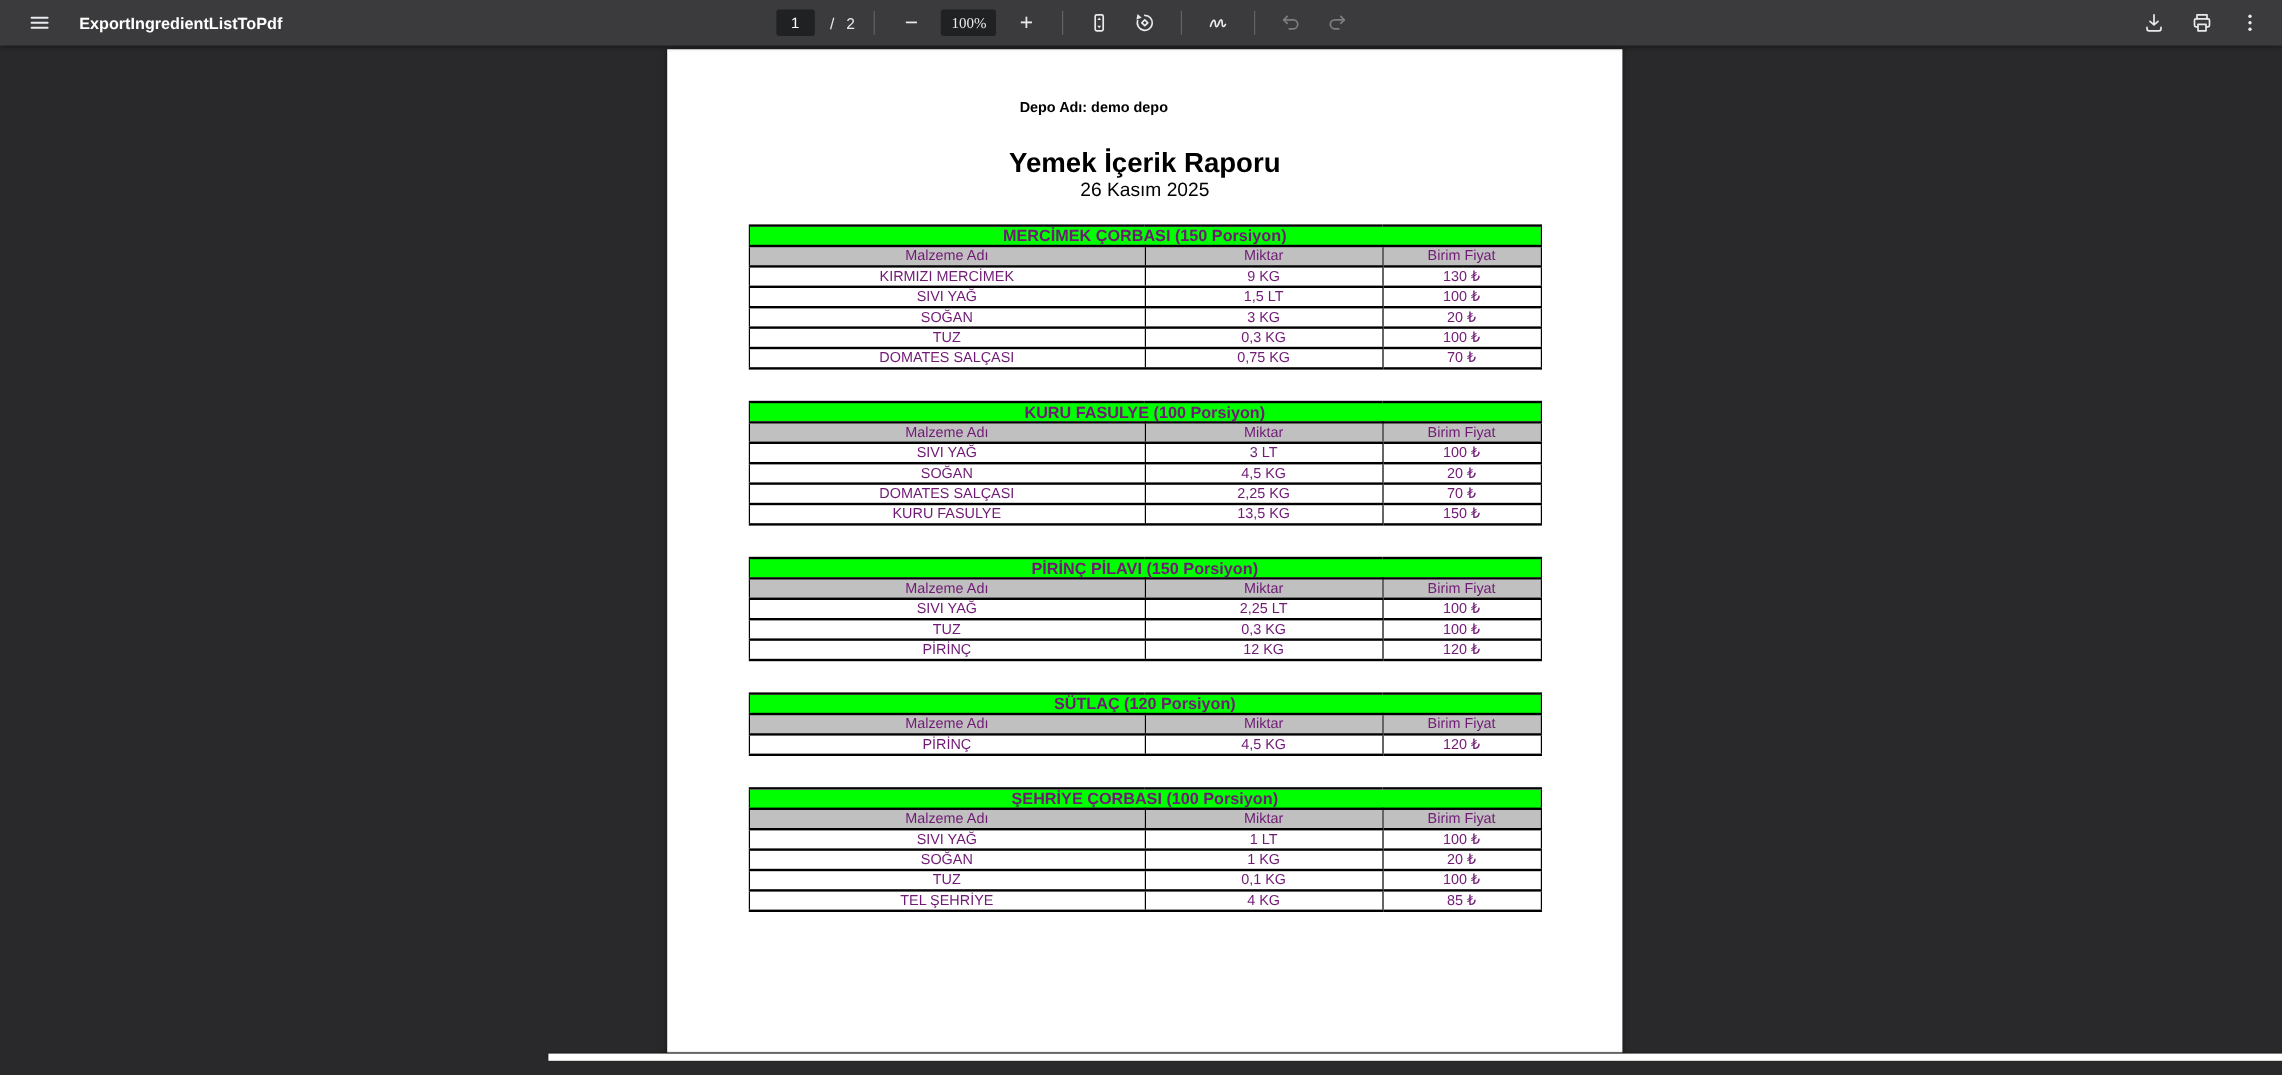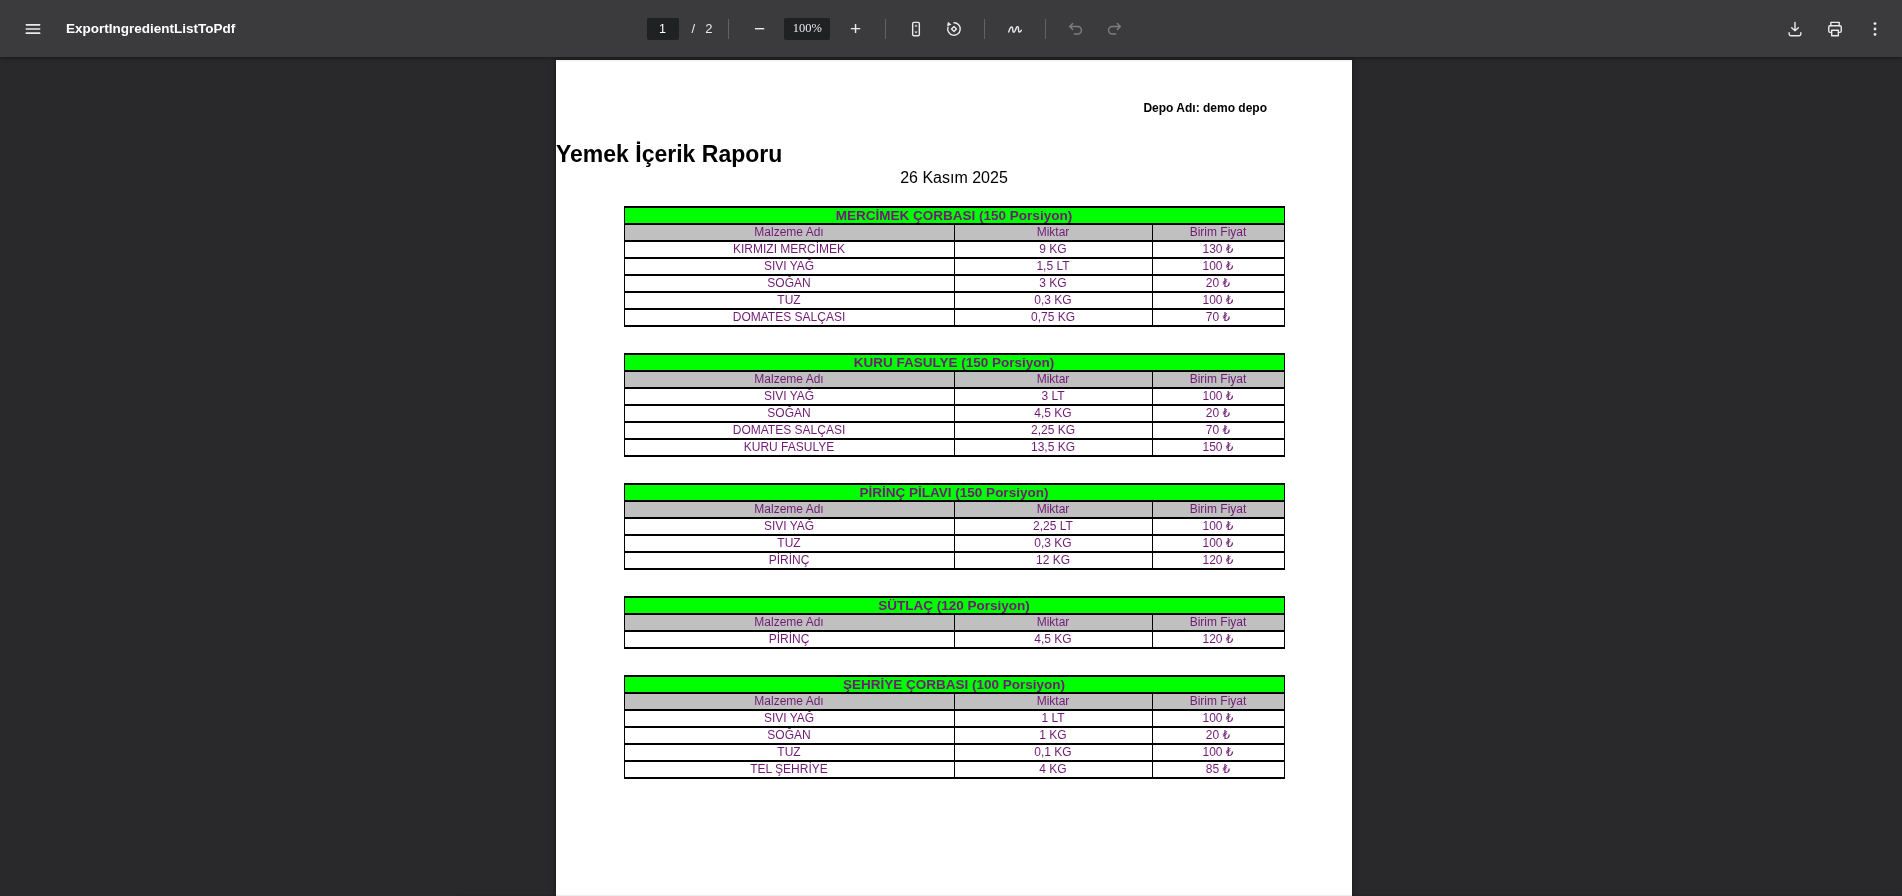--- a/index.html
+++ b/index.html
@@ -12,21 +12,21 @@
   }
   *{box-sizing:border-box;}
   html,body{margin:0;padding:0;}
   body{
     width:1902px;height:896px;overflow:hidden;
     background:var(--viewer-bg);
     font-family:"Liberation Sans","DejaVu Sans",sans-serif;
   }
   
   .toolbar{
-    height:57px;background:var(--toolbar-bg);
+    height:38px;background:var(--toolbar-bg);
     display:flex;align-items:center;color:var(--icon);
     box-shadow:0 1px 4px rgba(0,0,0,.45);
     position:relative;z-index:3;
   }
   .tb-left{flex:1;display:flex;align-items:center;gap:16px;padding-left:16px;min-width:0;}
   .tb-center{display:flex;align-items:center;gap:4px;position:relative;left:-65px;}
   .tb-right{flex:1;display:flex;align-items:center;justify-content:flex-end;gap:6px;padding-right:10px;}
   .doc-title{font-size:13.5px;font-weight:700;color:#fff;white-space:nowrap;}
   .icon-btn{
     width:34px;height:34px;border:none;background:transparent;border-radius:50%;
@@ -50,22 +50,22 @@
   
   .viewer{position:relative;height:846px;}
   .pdf-page{
     position:absolute;left:556px;top:3px;width:796px;height:836px;background:#fff;
     box-shadow:0 1px 5px rgba(0,0,0,.5);color:#000;
   }
   .page2-sliver{
     position:absolute;left:457px;top:840px;width:1445px;height:6px;background:#fff;
     box-shadow:0 -1px 2px rgba(0,0,0,.25);
   }
-  .depo-line{padding:42px 85px 0 0;text-align:right;font-size:12px;font-weight:700;line-height:13px;}
-  .rpt-title{margin:28px 0 0;font-size:23px;font-weight:700;line-height:1;}
+  .depo-line{padding:42px 85px 0 0;text-align:center;font-size:12px;font-weight:700;line-height:13px;}
+  .rpt-title{margin:28px 0 0;text-align:center;font-size:23px;font-weight:700;line-height:1;}
   .rpt-date{margin-top:5px;text-align:center;font-size:16px;line-height:13px;}
   .tables-container{margin-top:22px;}
   table.report-table{
     width:661px;margin:0 auto 26px;border-collapse:collapse;table-layout:fixed;
     font-size:12px;text-align:center;color:#701a75;
   }
   table.report-table td{
     border:1px solid #000;border-top-width:2px;border-bottom-width:2px;
     height:17px;padding:0 2px;line-height:15px;white-space:nowrap;overflow:hidden;
   }
@@ -205,21 +205,21 @@
           </tbody>
         </table>
         <table class="report-table">
           <colgroup>
             <col style="width: 50%;">
             <col style="width: 30%;">
             <col style="width: 20%;">
           </colgroup>
           <tbody>
             <tr>
-              <td colspan="3" class="title-cell">KURU FASULYE (150 Porsiyon)</td>
+              <td colspan="3" class="title-cell">KURU FASULYE (100 Porsiyon)</td>
             </tr>
             <tr class="cols">
               <td>Malzeme Adı</td>
               <td>Miktar</td>
               <td>Birim Fiyat</td>
             </tr>
             <tr>
               <td>SIVI YAĞ</td>
               <td>3 LT</td>
               <td>100 ₺</td>

